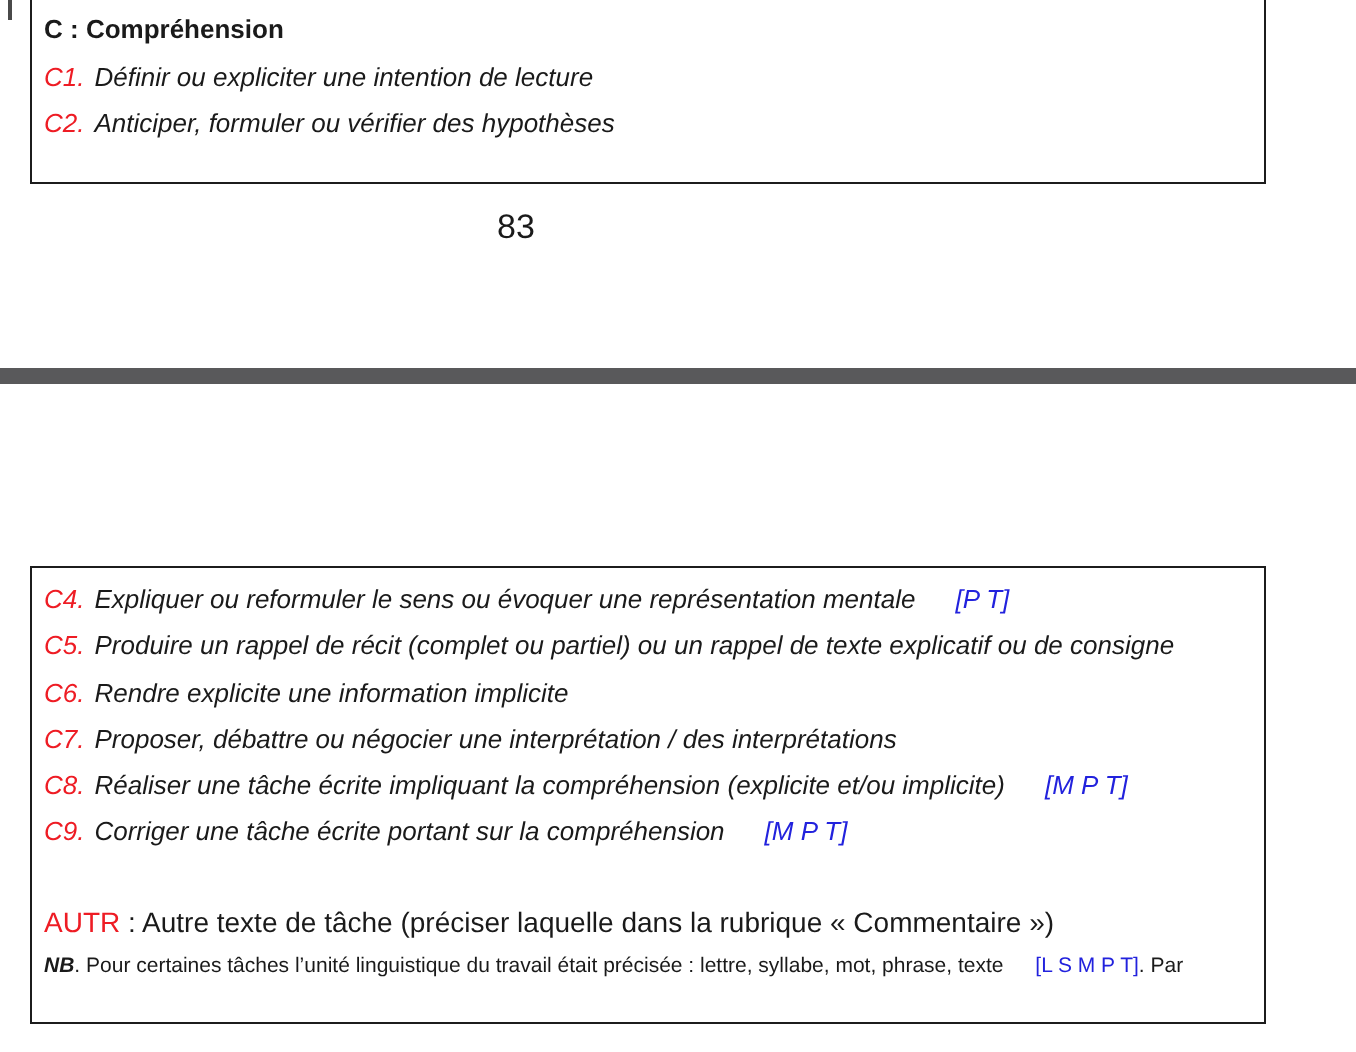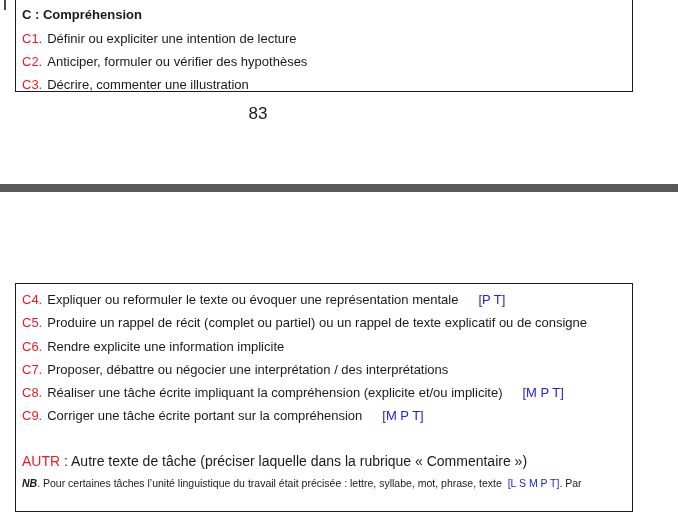--- a/index.html
+++ b/index.html
@@ -36,21 +36,21 @@
     top: 283px;
     height: 229px;
     padding: 4px 4px 0 6px;
   }
   .row {
     font-size: 13px;
     line-height: 23.5px;
     white-space: nowrap;
   }
   .heading { font-weight: bold; }
-  .item { line-height: 23.3px; }
+  .item { line-height: 23.3px; font-style: italic; }
   .code { color: var(--code-red, #ee1c24); margin-right: 5px; }
   .tag  { color: var(--tag-blue, #2222dd); margin-left: 20px; }
   .autr-row {
     margin-top: 22px;
     font-size: 14px;
     line-height: 22px;
     white-space: nowrap;
   }
   .autr-code { color: var(--code-red, #ee1c24); }
   .nb {
@@ -87,32 +87,29 @@
   <div class="box top-box">
     <div class="row heading">
       <span>C : Compréhension</span>
     </div>
     <div class="row item">
       <span class="code">C1.</span><span>Définir ou expliciter une intention de lecture</span>
     </div>
     <div class="row item">
       <span class="code">C2.</span><span>Anticiper, formuler ou vérifier des hypothèses</span>
     </div>
-    <div class="row item">
-      <span class="code">C3.</span><span>Décrire, commenter une illustration</span>
-    </div>
   </div>
 
   <div class="page-number">83</div>
 
   <div class="page-separator"></div>
 
   <div class="box bottom-box">
     <div class="row item">
-      <span class="code">C4.</span><span>Expliquer ou reformuler le texte ou évoquer une représentation mentale</span><span class="tag">[P T]</span>
+      <span class="code">C4.</span><span>Expliquer ou reformuler le sens ou évoquer une représentation mentale</span><span class="tag">[P T]</span>
     </div>
     <div class="row item">
       <span class="code">C5.</span><span>Produire un rappel de récit (complet ou partiel) ou un rappel de texte explicatif ou de consigne</span><span class="tag"></span>
     </div>
     <div class="row item">
       <span class="code">C6.</span><span>Rendre explicite une information implicite</span><span class="tag"></span>
     </div>
     <div class="row item">
       <span class="code">C7.</span><span>Proposer, débattre ou négocier une interprétation / des interprétations</span><span class="tag"></span>
     </div>
@@ -122,18 +119,18 @@
     <div class="row item">
       <span class="code">C9.</span><span>Corriger une tâche écrite portant sur la compréhension</span><span class="tag">[M P T]</span>
     </div>
 
     <div class="autr-row">
       <span class="autr-code">AUTR</span><span> : Autre texte de tâche (préciser laquelle dans la rubrique « Commentaire »)</span>
     </div>
 
     <div class="nb">
       <div class="nb-line">
-        <span class="nb-prefix">NB</span><span>. Pour certaines tâches l’unité linguistique du travail était précisée : lettre, syllabe, mot, phrase, texte </span><span class="tag" style="margin-left:3px;">[L S M P T]</span><span>. Par</span>
+        <span class="nb-prefix">NB</span><span>. Pour certaines tâches l’unité linguistique du travail était précisée : lettre, syllabe, mot, phrase, texte </span><span class="tag" style="margin-left:13px;">[L S M P T]</span><span>. Par</span>
       </div>
     </div>
   </div>
 
 </div>
 
 </body></html>

